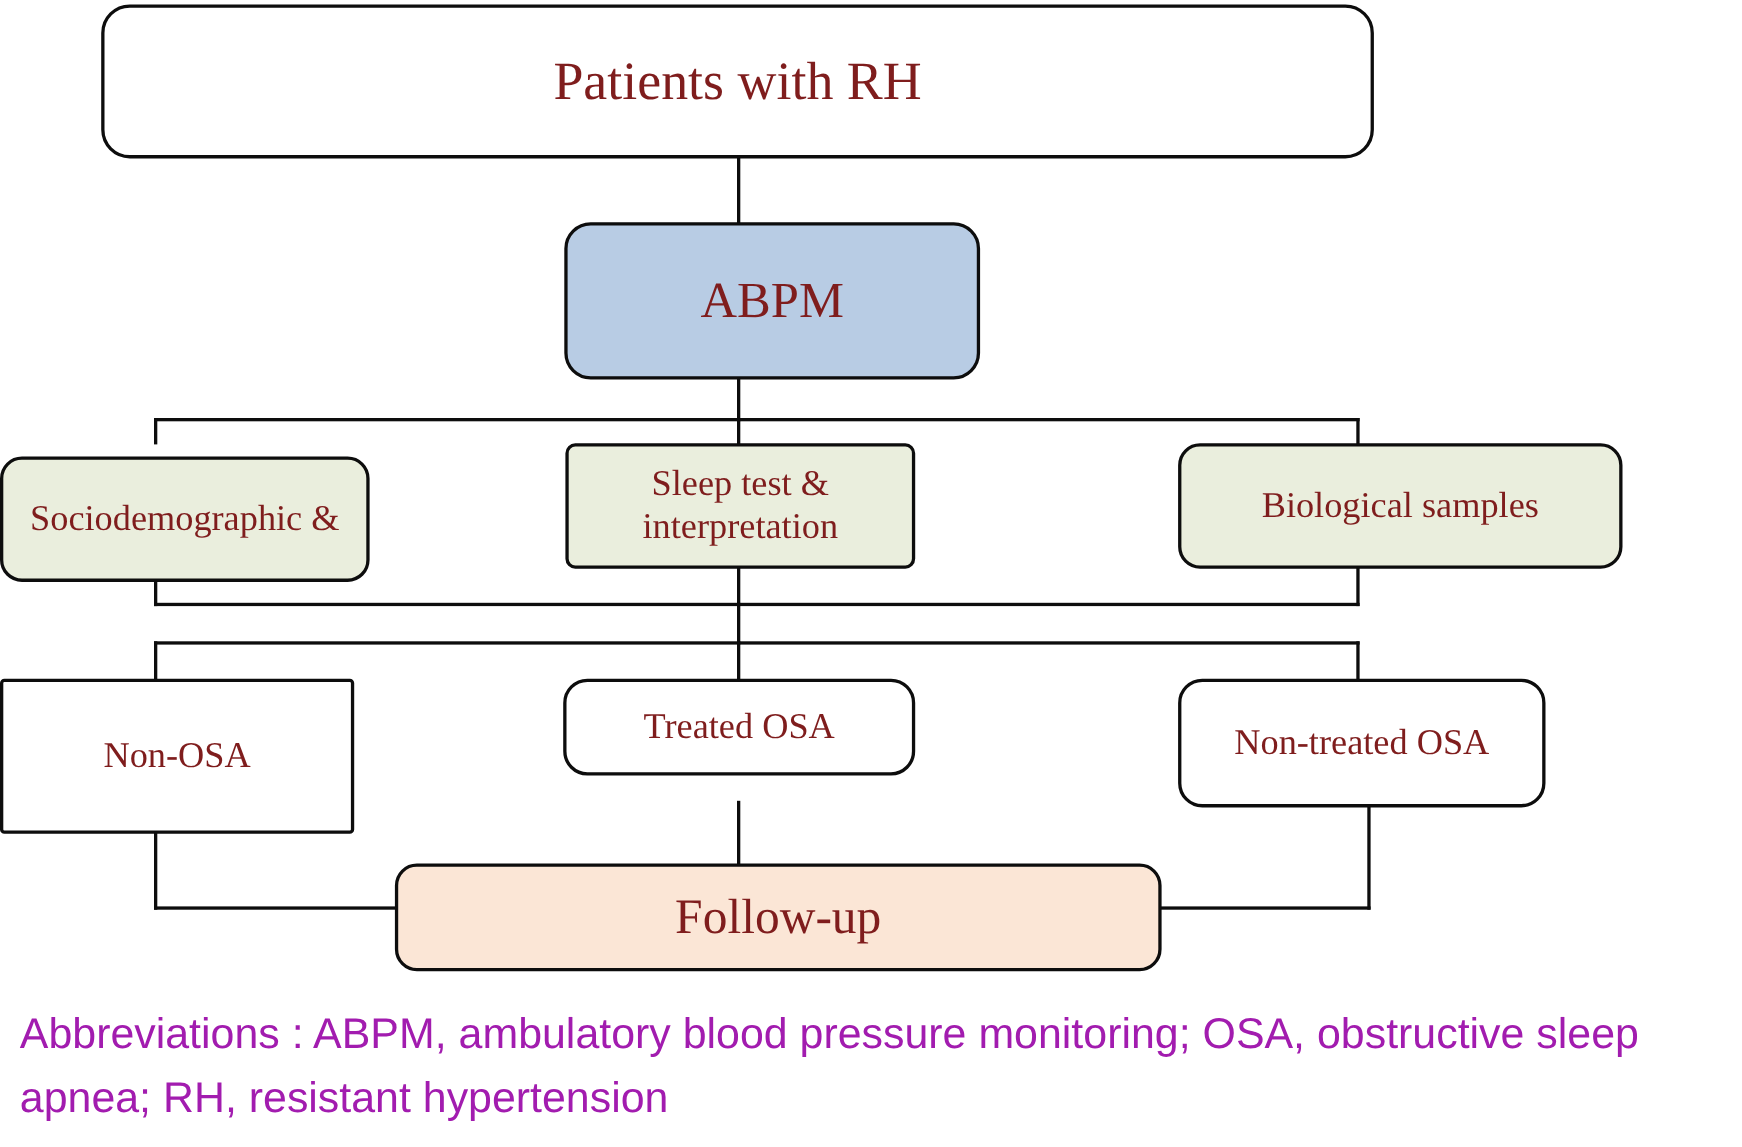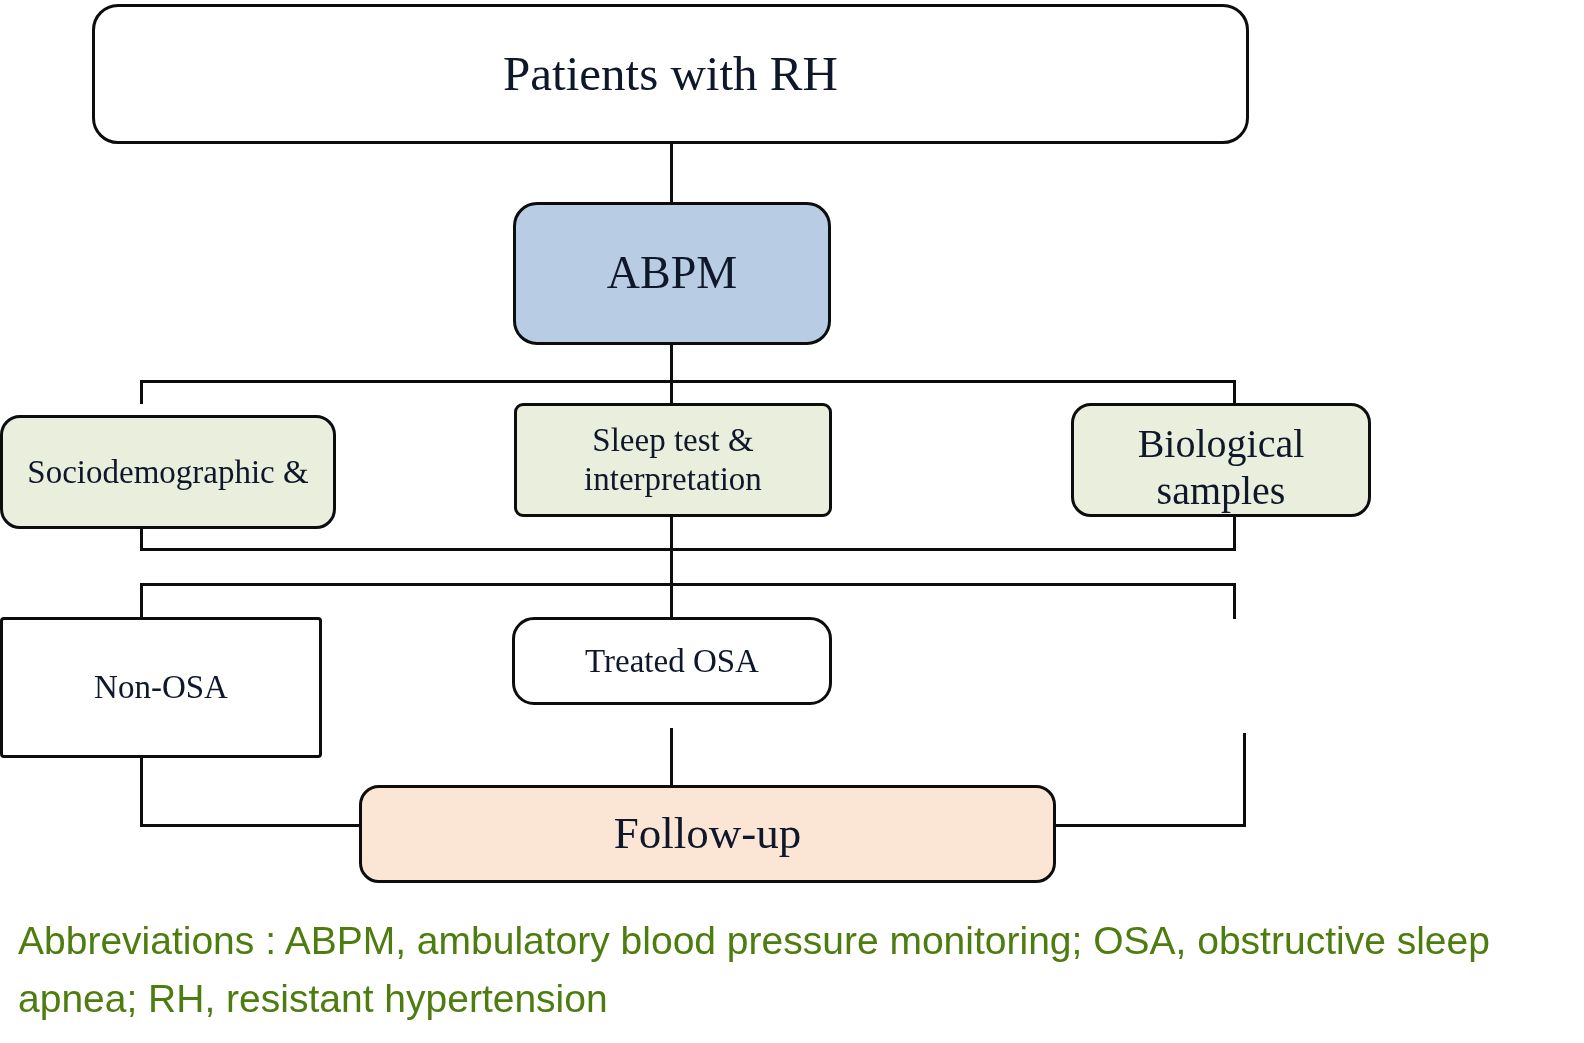--- a/index.html
+++ b/index.html
@@ -25,36 +25,36 @@
 
   .node {
     position: absolute;
     border: 3px solid #0d0d0d;
     border-radius: 22px;
     background: #ffffff;
     display: flex;
     align-items: center;
     justify-content: center;
     text-align: center;
-    color: #0f172a;
+    color: #7f1d1d;
     line-height: 1.18;
     z-index: 3;
   }
 
   
   #node-patients {
     left: 92px;  top: 4px;
     width: 1157px; height: 140px;
     font-size: 49px;
     border-radius: 26px;
   }
 
   #node-abpm {
     left: 513px; top: 202px;
-    width: 318px; height: 143px;
+    width: 378px; height: 143px;
     font-size: 46px;
     background: #b8cce4;
     border-radius: 24px;
   }
 
   #node-socio {
     left: 0px;  top: 415px;
     width: 336px; height: 114px;
     font-size: 33px;
     background: #eaeedd;
@@ -62,25 +62,24 @@
   }
   #node-sleep {
     left: 514px; top: 403px;
     width: 318px; height: 114px;
     font-size: 33px;
     background: #eaeedd;
     border-radius: 9px;
   }
   #node-bio {
     left: 1071px; top: 403px;
-    width: 300px; height: 114px;
-    font-size: 40px;
+    width: 404px; height: 114px;
+    font-size: 33px;
     background: #eaeedd;
     border-radius: 20px;
-    align-items: flex-end;
   }
 
   #node-nonosa {
     left: 0px;  top: 617px;
     width: 322px; height: 141px;
     font-size: 33px;
     border-radius: 4px;
   }
   #node-treated {
     left: 512px; top: 617px;
@@ -111,21 +110,21 @@
   .h { height: 3px; }
 
   #abbrev {
     position: absolute;
     left: 18px;
     top: 912px;
     width: 1566px;
     font-family: "Liberation Sans", "DejaVu Sans", sans-serif;
     font-size: 39px;
     line-height: 1.48;
-    color: #4d7c0f;
+    color: #a21caf;
     white-space: pre-wrap;
   }
 </style>
 </head>
 <body>
 
 <div id="canvas">
 
   <div class="line v" style="left:670px; top:143px; height:61px;"></div>
 
@@ -181,20 +180,23 @@
   </div>
 
   <div class="node" id="node-nonosa">
     <span class="node-label">Non-OSA</span>
   </div>
 
   <div class="node" id="node-treated">
     <span class="node-label">Treated OSA</span>
   </div>
 
+  <div class="node" id="node-nontreated">
+    <span class="node-label">Non-treated OSA</span>
+  </div>
 
   <div class="node" id="node-followup">
     <span class="node-label">Follow-up</span>
   </div>
 
   <div id="abbrev">Abbreviations : ABPM, ambulatory blood pressure monitoring; OSA, obstructive sleep apnea; RH, resistant hypertension</div>
 
 </div>
 
 </body></html>

